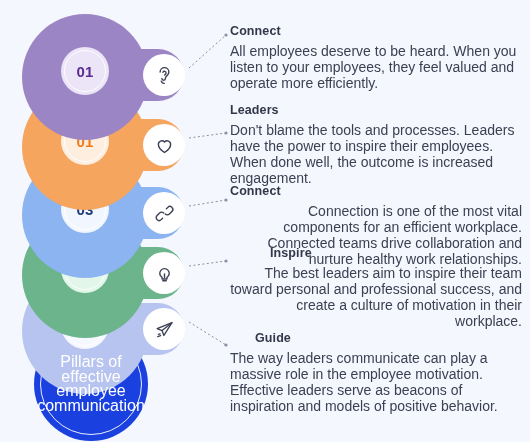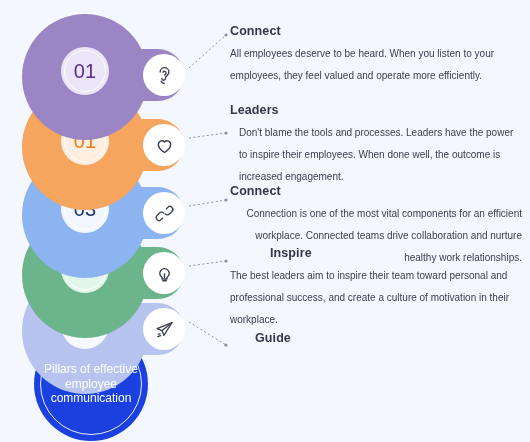--- a/index.html
+++ b/index.html
@@ -77,22 +77,22 @@
   .band .badge {
     position: absolute;
     left: 61px;
     top: 33px;
     width: 48px;
     height: 48px;
     border-radius: 50%;
     display: flex;
     align-items: center;
     justify-content: center;
-    font-size: 20px;
-    font-weight: normal;
+    font-size: 15px;
+    font-weight: bold;
     letter-spacing: 0.2px;
   }
 
   .band .badge::after {
     content: "";
     position: absolute;
     left: 3px;
     top: 3px;
     right: 3px;
     bottom: 3px;
@@ -107,21 +107,21 @@
     left: 34px;
     top: 327px;
     width: 114px;
     height: 114px;
     border-radius: 50%;
     display: flex;
     align-items: center;
     justify-content: center;
     text-align: center;
     color: #ffffff;
-    font-size: 12px;
+    font-size: 16px;
     line-height: 14.5px;
   }
 
   .core::after {
     content: "";
     position: absolute;
     left: 6px;
     top: 6px;
     right: 6px;
     bottom: 6px;
@@ -153,22 +153,22 @@
 
   .entry h3 {
     font-size: 12.5px;
     font-weight: bold;
     color: #33374a;
     margin-bottom: 5px;
     letter-spacing: 0.1px;
   }
 
   .entry p {
-    font-size: 10px;
-    line-height: 22px;
+    font-size: 14px;
+    line-height: 16px;
     color: #3c4052;
   }
 </style>
 </head>
 <body style="background: rgb(244, 247, 253);">
 
 <div id="infographic">
 
   <div class="stack">
 
@@ -262,28 +262,29 @@
       <circle cx="226" cy="345" r="1.6" fill="#8a8fa3"></circle>
     </svg>
 
   <div class="entries">
     <div class="entry" style="top:24px;">
       <h3 style="color: rgb(51, 55, 74);">Connect</h3>
       <p style="color: rgb(60, 64, 82);">All employees deserve to be heard. When you listen to your employees, they feel valued and operate more efficiently.</p>
     </div>
     <div class="entry" style="top:103px;">
       <h3 style="color: rgb(51, 55, 74);">Leaders</h3>
-      <p style="color: rgb(60, 64, 82); margin-left: 9px;">Don't blame the tools and processes. Leaders have the power to inspire their employees. When done well, the outcome is increased engagement.</p>
+      <p style="color: rgb(60, 64, 82);">Don't blame the tools and processes. Leaders have the power to inspire their employees. When done well, the outcome is increased engagement.</p>
     </div>
     <div class="entry" style="top:184px;">
       <h3 style="color: rgb(51, 55, 74);">Connect</h3>
       <p style="color: rgb(60, 64, 82); text-align: right;">Connection is one of the most vital components for an efficient workplace. Connected teams drive collaboration and nurture healthy work relationships.</p>
     </div>
     <div class="entry" style="top:246px;">
       <h3 style="color: rgb(51, 55, 74); margin-left: 40px;">Inspire</h3>
-      <p style="color: rgb(60, 64, 82);">The best leaders aim to inspire their team toward personal and professional success, and create a culture of motivation in their workplace.</p>
+      <p style="color: rgb(60, 64, 82); text-align: right;">The best leaders aim to inspire their team toward personal and professional success, and create a culture of motivation in their workplace.</p>
     </div>
     <div class="entry" style="top:331px;">
       <h3 style="color: rgb(51, 55, 74); margin-left: 25px;">Guide</h3>
+      <p style="color: rgb(60, 64, 82);">The way leaders communicate can play a massive role in the employee motivation. Effective leaders serve as beacons of inspiration and models of positive behavior.</p>
     </div>
   </div>
 
 </div>
 
 </body></html>

